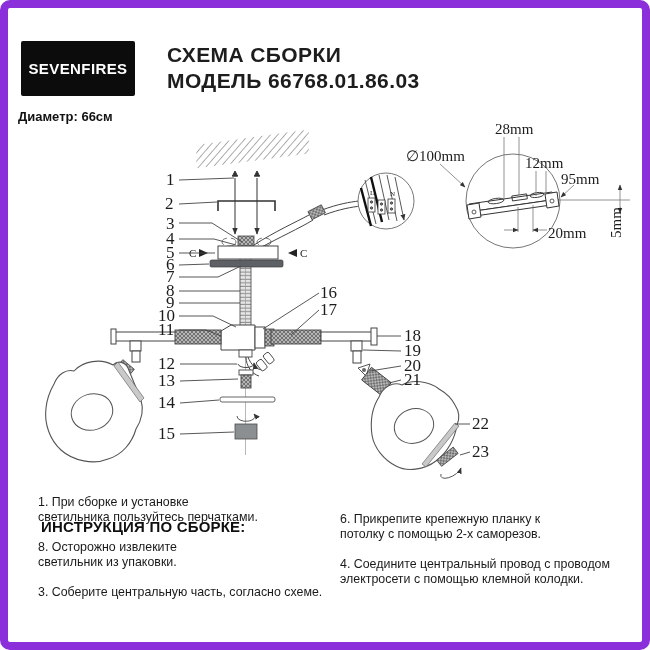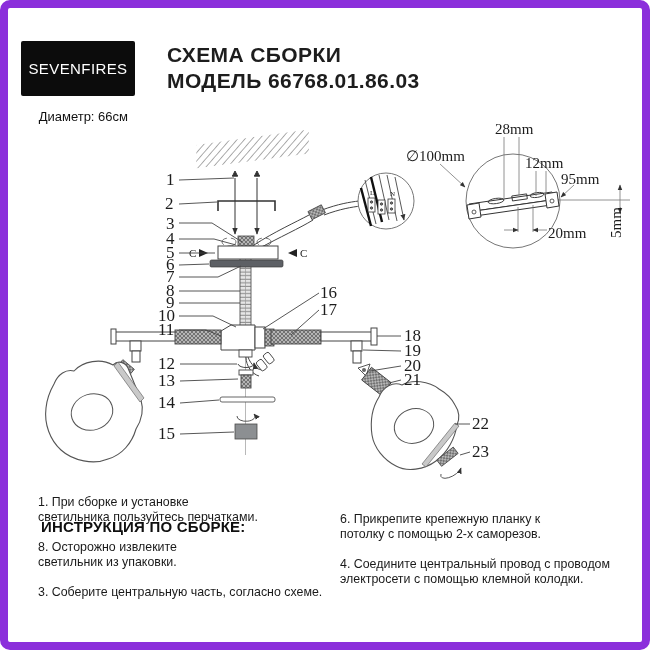--- a/index.html
+++ b/index.html
@@ -13,25 +13,25 @@
     overflow:hidden;
     font-family:"Liberation Sans",sans-serif;
     color:#151515;
   }
   .logo-box{
     position:absolute;left:13px;top:33px;width:114px;height:55px;
     background:#0c0c0c;border-radius:2px;
     display:flex;align-items:center;justify-content:center;
   }
   .logo-text{color:#ffffff;font-size:15px;letter-spacing:.4px;white-space:nowrap;}
-  .logo-text .b{font-weight:400;text-align:center;}
-  .logo-text .l{font-weight:400;}
+  .logo-text .b{font-weight:700;text-align:center;}
+  .logo-text .l{font-weight:700;}
   .specs{
     position:absolute;left:10px;top:100px;width:110px;
-    text-align:right;font-size:13px;font-weight:400;line-height:1.35;color:#111;
+    text-align:left;font-size:13px;font-weight:700;line-height:1.35;color:#111;
   }
   .title{
     position:absolute;left:159px;top:34px;
     font-size:21px;font-weight:700;line-height:1.26;letter-spacing:.4px;color:#1d1d1d;
   }
   svg.diagram{position:absolute;left:0;top:0;}
   .callout{font-family:"Liberation Serif","DejaVu Serif",serif;font-size:17px;fill:#1c1c1c;}
   .dimtxt{font-family:"Liberation Serif","DejaVu Serif",serif;font-size:15px;fill:#1c1c1c;}
   .tinytxt{font-family:"Liberation Serif","DejaVu Serif",serif;font-size:7px;fill:#222;}
   .sectxt{font-family:"Liberation Serif","DejaVu Serif",serif;font-size:11px;fill:#222;}

